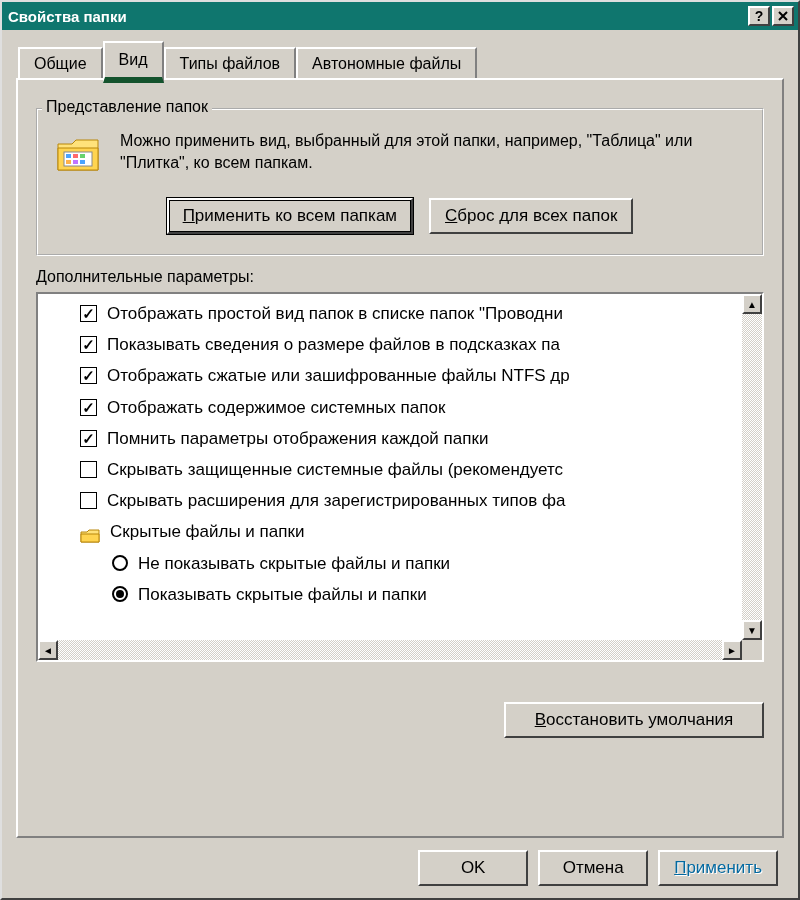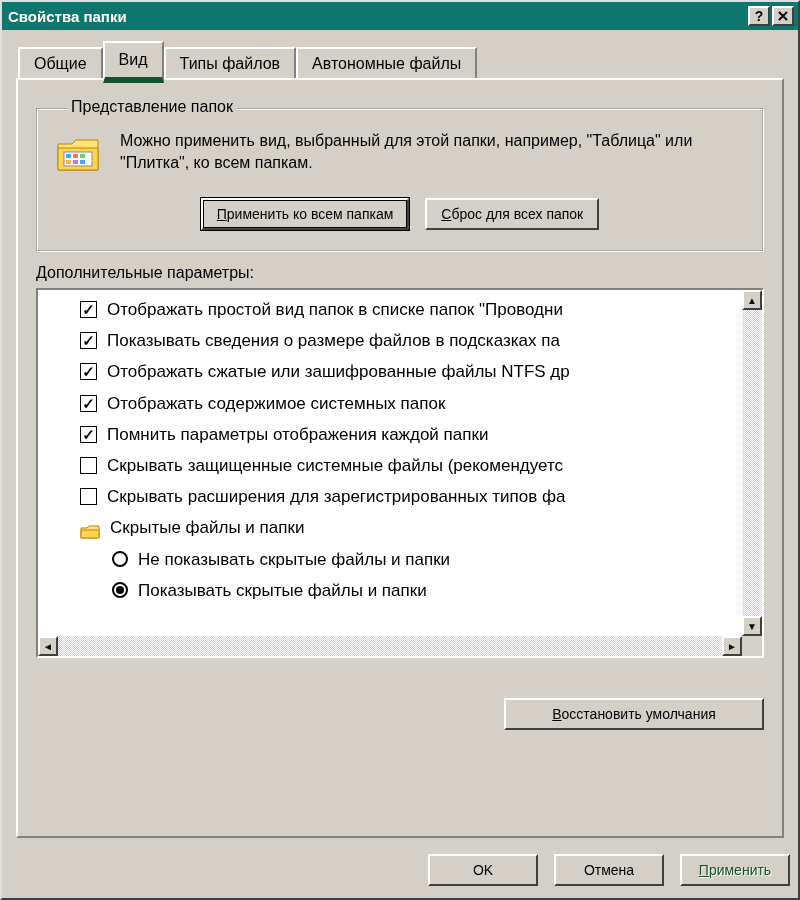--- a/index.html
+++ b/index.html
@@ -88,21 +88,21 @@
   }
   .groupbox {
     border: 2px groove #fff;
     padding: 16px 16px 20px 16px;
     position: relative;
     margin-top: 8px;
   }
   .groupbox-title {
     position: absolute;
     top: -12px;
-    left: 29px;
+    left: 4px;
     background: #d4d0c8;
     padding: 0 4px;
     font-size: 16px;
   }
   .folderview-row {
     display: flex;
     align-items: center;
     gap: 18px;
   }
   .folder-icon {
@@ -116,33 +116,33 @@
     display: flex;
     gap: 16px;
     justify-content: center;
     margin-top: 20px;
   }
   .btn {
     background: #d4d0c8;
     border: 2px solid;
     border-color: #fff #404040 #404040 #fff;
     padding: 6px 14px;
-    font-size: 14px;
+    font-size: 17px;
     font-family: inherit;
     cursor: pointer;
     min-width: 100px;
     text-align: center;
   }
   .btn.default {
     outline: 1px solid #000;
     outline-offset: 0px;
     box-shadow: inset 0 0 0 1px #000;
   }
   .btn:disabled {
-    color: #14532d;
+    color: #0369a1;
     text-shadow: 1px 1px 0 #fff;
     cursor: default;
   }
   .adv-label { margin-top: 12px; font-size: 16px; }
   .listbox {
     margin-top: 6px;
     background: #fff;
     border: 2px solid;
     border-color: #808080 #fff #fff #808080;
     height: 370px;
@@ -210,22 +210,22 @@
   .hsbtn {
     width:20px; background:#d4d0c8;
     border:2px solid; border-color:#fff #404040 #404040 #fff;
     display:flex;align-items:center;justify-content:center;
     font-size:10px;
   }
   .hstrack { flex:1; background: repeating-conic-gradient(#d4d0c8 0 25%, #fff 0 50%) 0 0/2px 2px; }
   .corner { width:20px; background:#d4d0c8; }
   .restore-row { display:flex; justify-content:flex-end; margin-top:40px; }
   .dlg-buttons {
-    position:absolute; right:8px; bottom:12px;
-    display:flex; gap:16px;
+    position:absolute; right:20px; bottom:12px;
+    display:flex; gap:10px;
   }
   .underline-first::first-letter { text-decoration: underline; }
 </style>
 </head>
 <body>
 
 <div class="window">
 
   <div class="titlebar">
     <span class="titlebar-text">Свойства папки</span>

